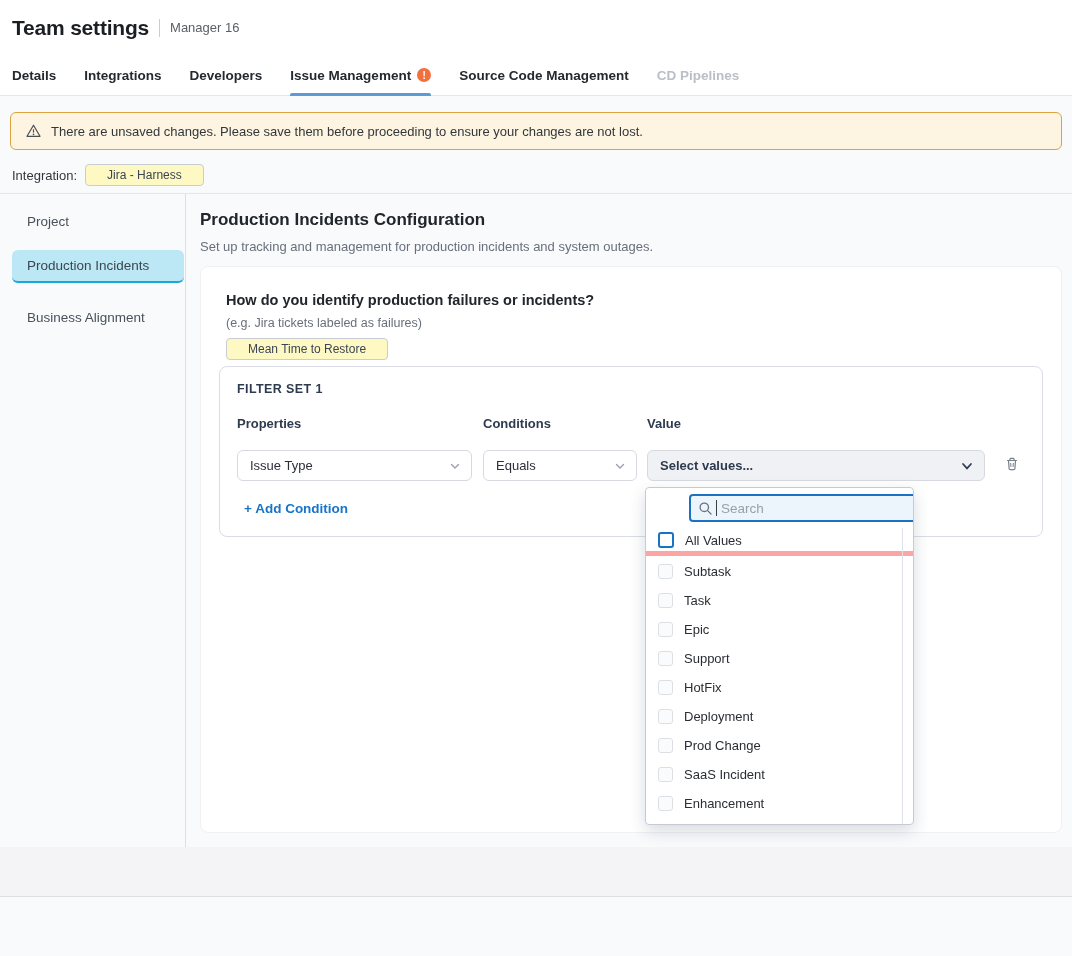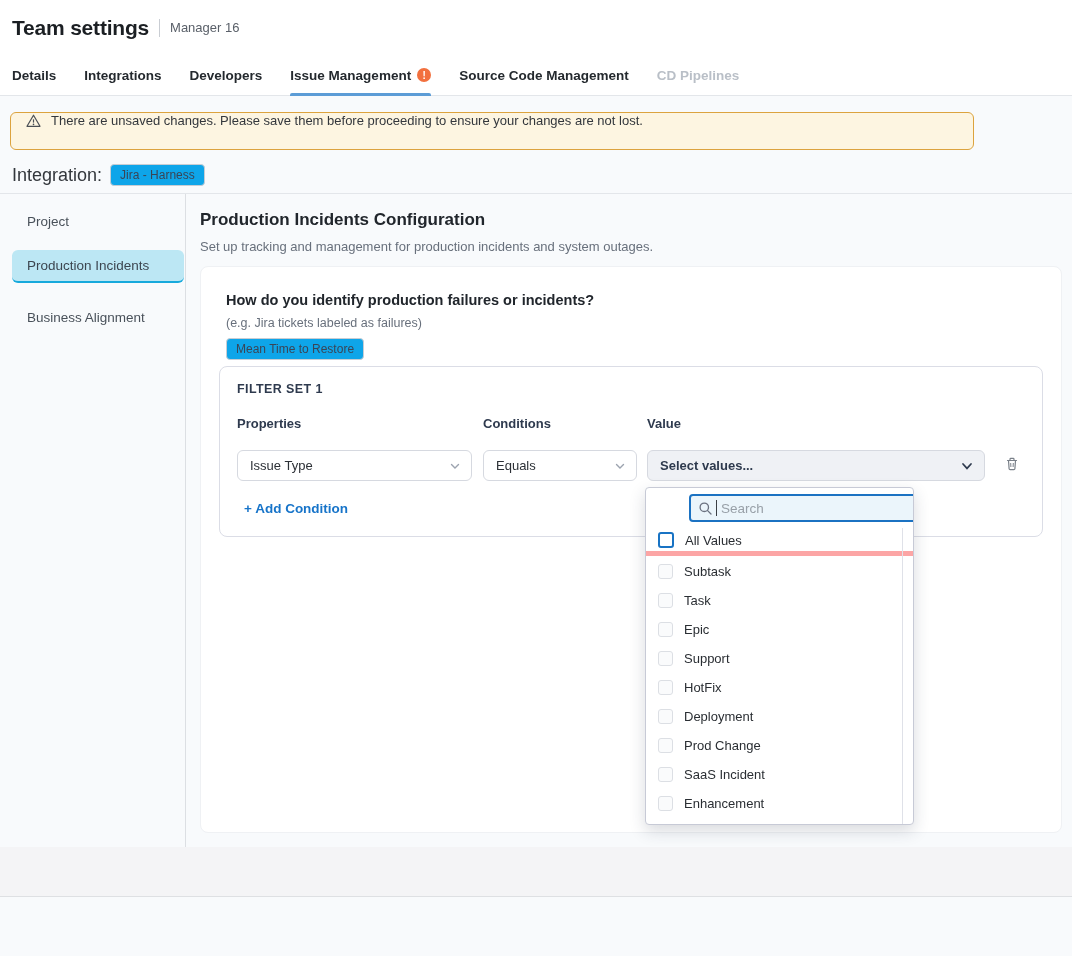--- a/index.html
+++ b/index.html
@@ -18,30 +18,30 @@
           border-bottom:1px solid #E3E6EA; display:flex; align-items:stretch; padding-left:12px; gap:28px; }
   .tab { position:relative; display:flex; align-items:center; gap:6px; font-size:13.5px; font-weight:600;
          color:#24292E; cursor:pointer; }
   .tab.active::after { content:""; position:absolute; left:0; right:0; bottom:-1px; height:3px;
          background:#5C9CD6; border-radius:2px 2px 0 0; }
   .tab.disabled { color:#B9BFC7; }
   .tab .badge { display:inline-flex; align-items:center; justify-content:center; width:14px; height:14px;
          border-radius:50%; background:#F2703E; color:#FFFFFF; font-size:10px; font-weight:700; }
 
   
-  .banner { position:absolute; left:10px; top:112px; width:964px; height:38px; background:#FDF5E1;
-            border:1px solid #DCA33E; border-radius:6px; display:flex; align-items:flex-start; gap:9px;
+  .banner { position:absolute; left:10px; top:112px; width:1052px; height:38px; background:#FDF5E1;
+            border:1px solid #DCA33E; border-radius:6px; display:flex; align-items:center; gap:9px;
             padding-left:14px; }
   .banner .txt { font-size:13px; color:#33373C; }
 
   
   .integration { position:absolute; left:12px; top:164px; height:22px; display:flex; align-items:center; gap:8px; }
-  .integration .lbl { font-size:18px; color:#33373C; }
-  .chip { display:inline-block; background:#0ea5e9; border:1px solid #C8CDD3; border-radius:4px;
-          padding:3px 9px; font-size:12px; color:#3A4556; }
+  .integration .lbl { font-size:13px; color:#33373C; }
+  .chip { display:inline-block; background:#fef9c3; border:1px solid #C8CDD3; border-radius:4px;
+          padding:3px 21px; font-size:12px; color:#3A4556; }
 
   .hr-main { position:absolute; left:0; top:193px; width:1072px; height:1px; background:#E3E6EA; }
 
   
   .sidebar { position:absolute; left:0; top:194px; width:186px; height:653px; border-right:1px solid #DCDFE3; }
   .side-item { position:absolute; left:12px; width:172px; height:30px; display:flex; align-items:center;
                padding-left:15px; font-size:13.5px; color:#49515A; cursor:pointer; }
   .side-item.active { background:#BCE7F4; border-radius:6px; border-bottom:2px solid #17A9DC; height:33px;
                color:#3C4650; }
 

